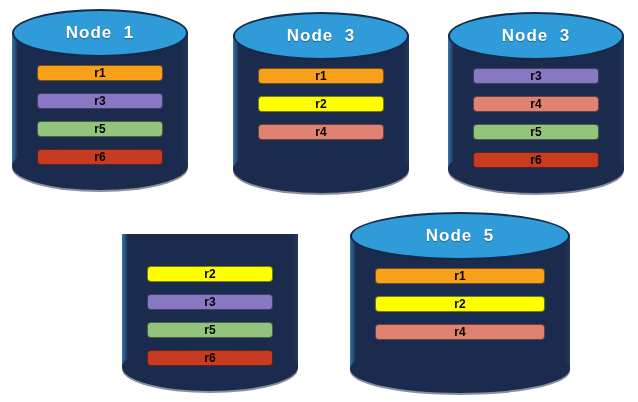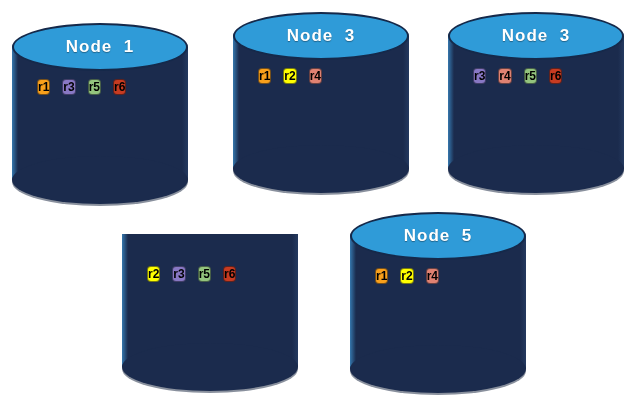--- a/index.html
+++ b/index.html
@@ -13,25 +13,25 @@
     width: 638px;
     height: 402px;
     background: #ffffff;
     overflow: hidden;
   }
   .cylinder {
     position: absolute;
     width: 176px;
     height: 181px;
   }
-  .cylinder:nth-child(1) { left: 12px;  top: 23px;  }
+  .cylinder:nth-child(1) { left: 12px;  top: 9px;  }
   .cylinder:nth-child(2) { left: 233px; top: 12px; }
   .cylinder:nth-child(3) { left: 448px; top: 12px; }
   .cylinder:nth-child(4) { left: 122px; top: 210px; }
-  .cylinder:nth-child(5) { left: 350px; top: 212px; }
+  .cylinder:nth-child(5) { left: 350px; top: 212px; padding-left: 44px; }
 
   .cyl-body {
     position: absolute;
     left: 0; right: 0;
     top: 24px; bottom: 24px;
     background: linear-gradient(90deg,
       #3577ad 0px, var(--body-color, #1b2b4d) 6px,
       var(--body-color, #1b2b4d) calc(100% - 6px), #24395f 100%);
   }
   .cyl-bottom {
@@ -64,21 +64,21 @@
     white-space: pre;
     text-shadow: 0 1px 1px rgba(0,0,0,0.35);
     letter-spacing: 1px;
   }
   .replica-list {
     position: absolute;
     left: 25px; right: 25px;
     top: 56px;
     z-index: 3;
     display: flex;
-    flex-direction: row;
+    flex-direction: column;
     gap: 12px;
   }
   .bar {
     height: 16px;
     line-height: 15px;
     border-radius: 4px;
     border: 1px solid rgba(10, 15, 30, 0.55);
     box-sizing: border-box;
     text-align: center;
     font-size: 12px;

